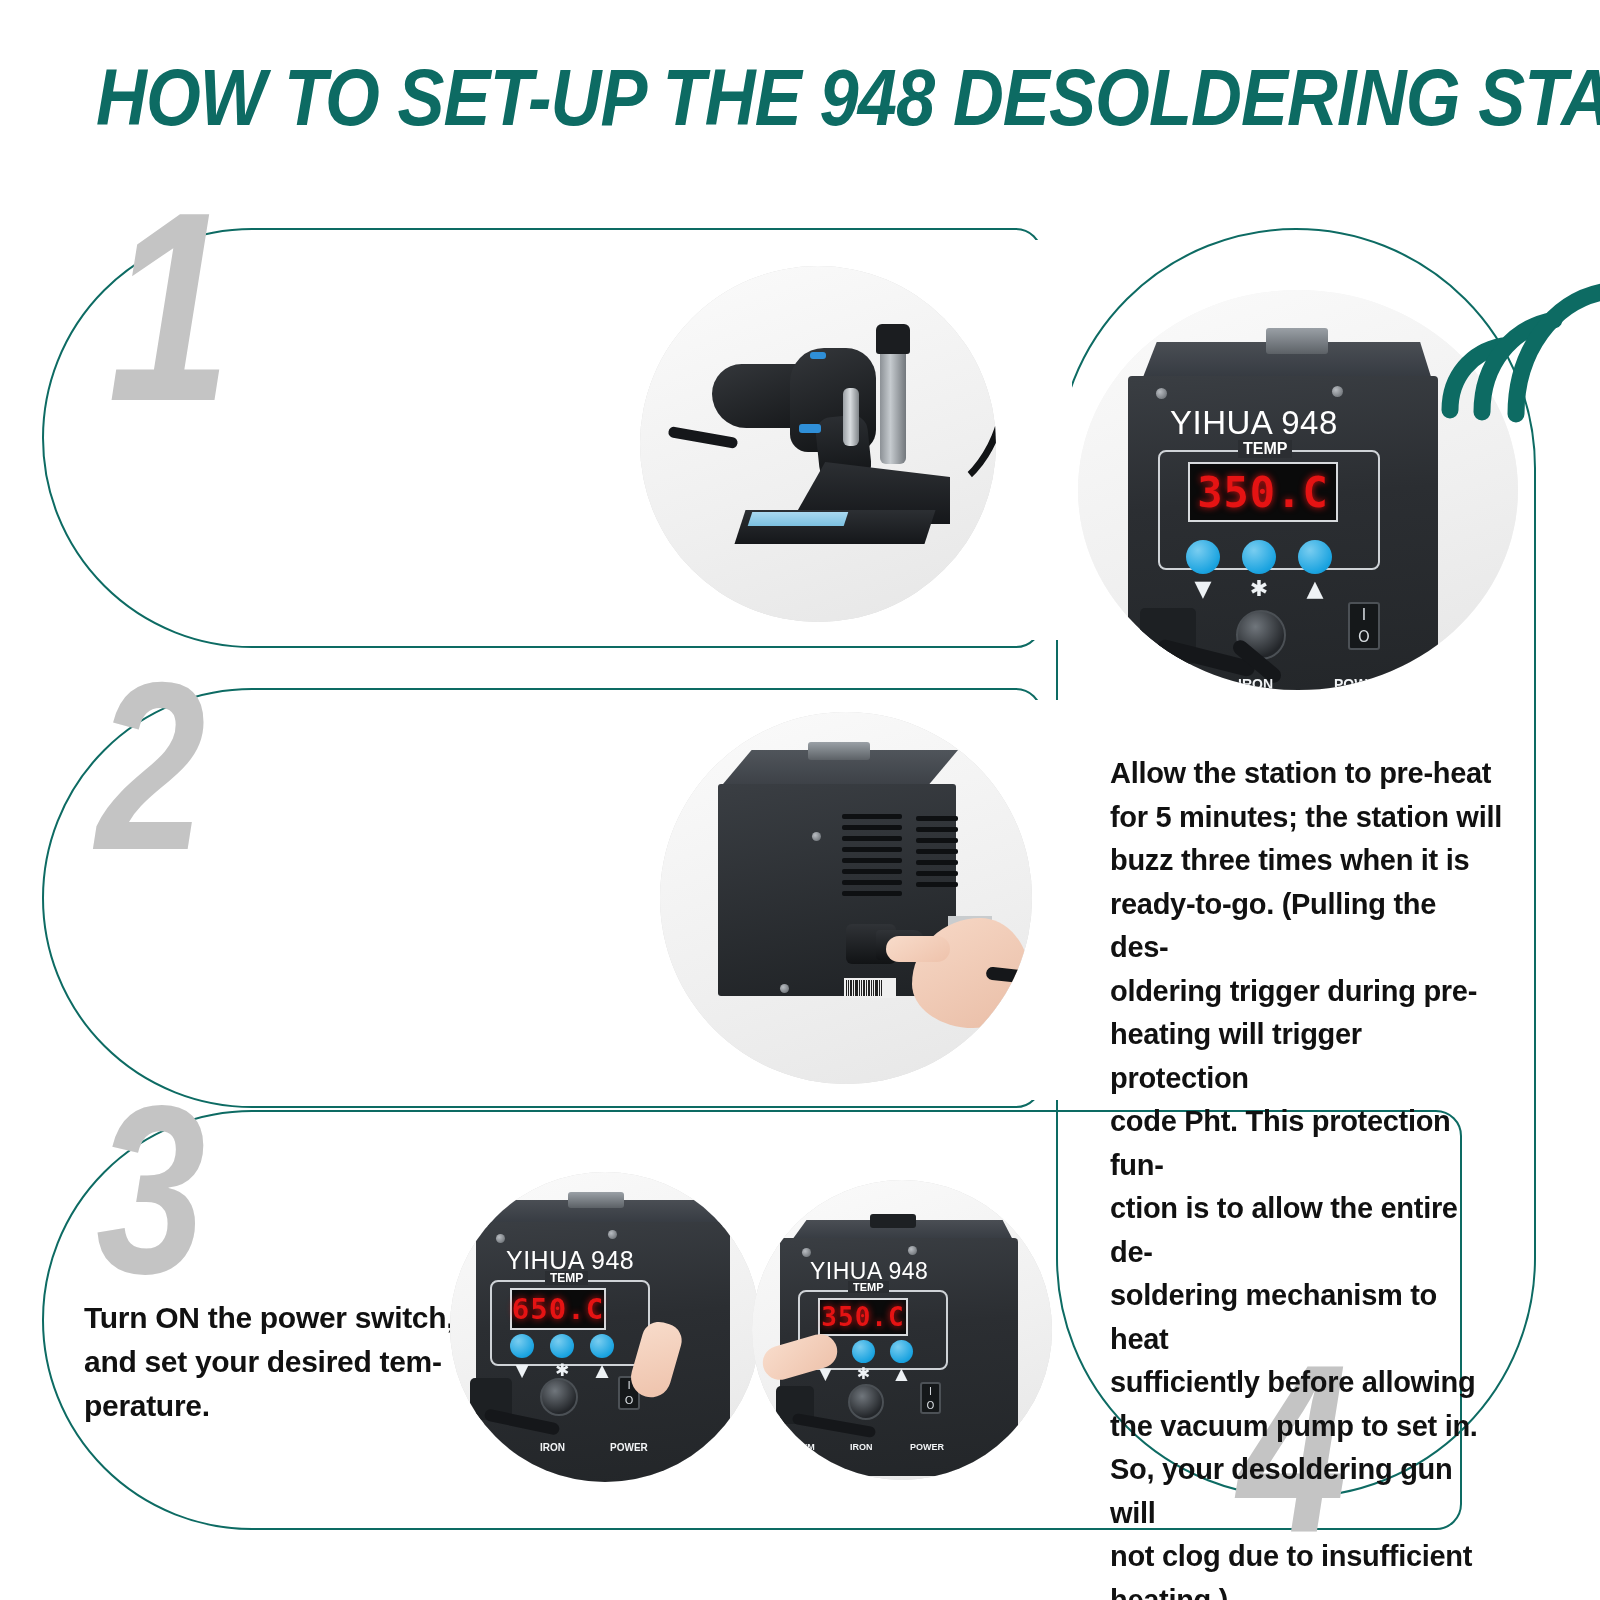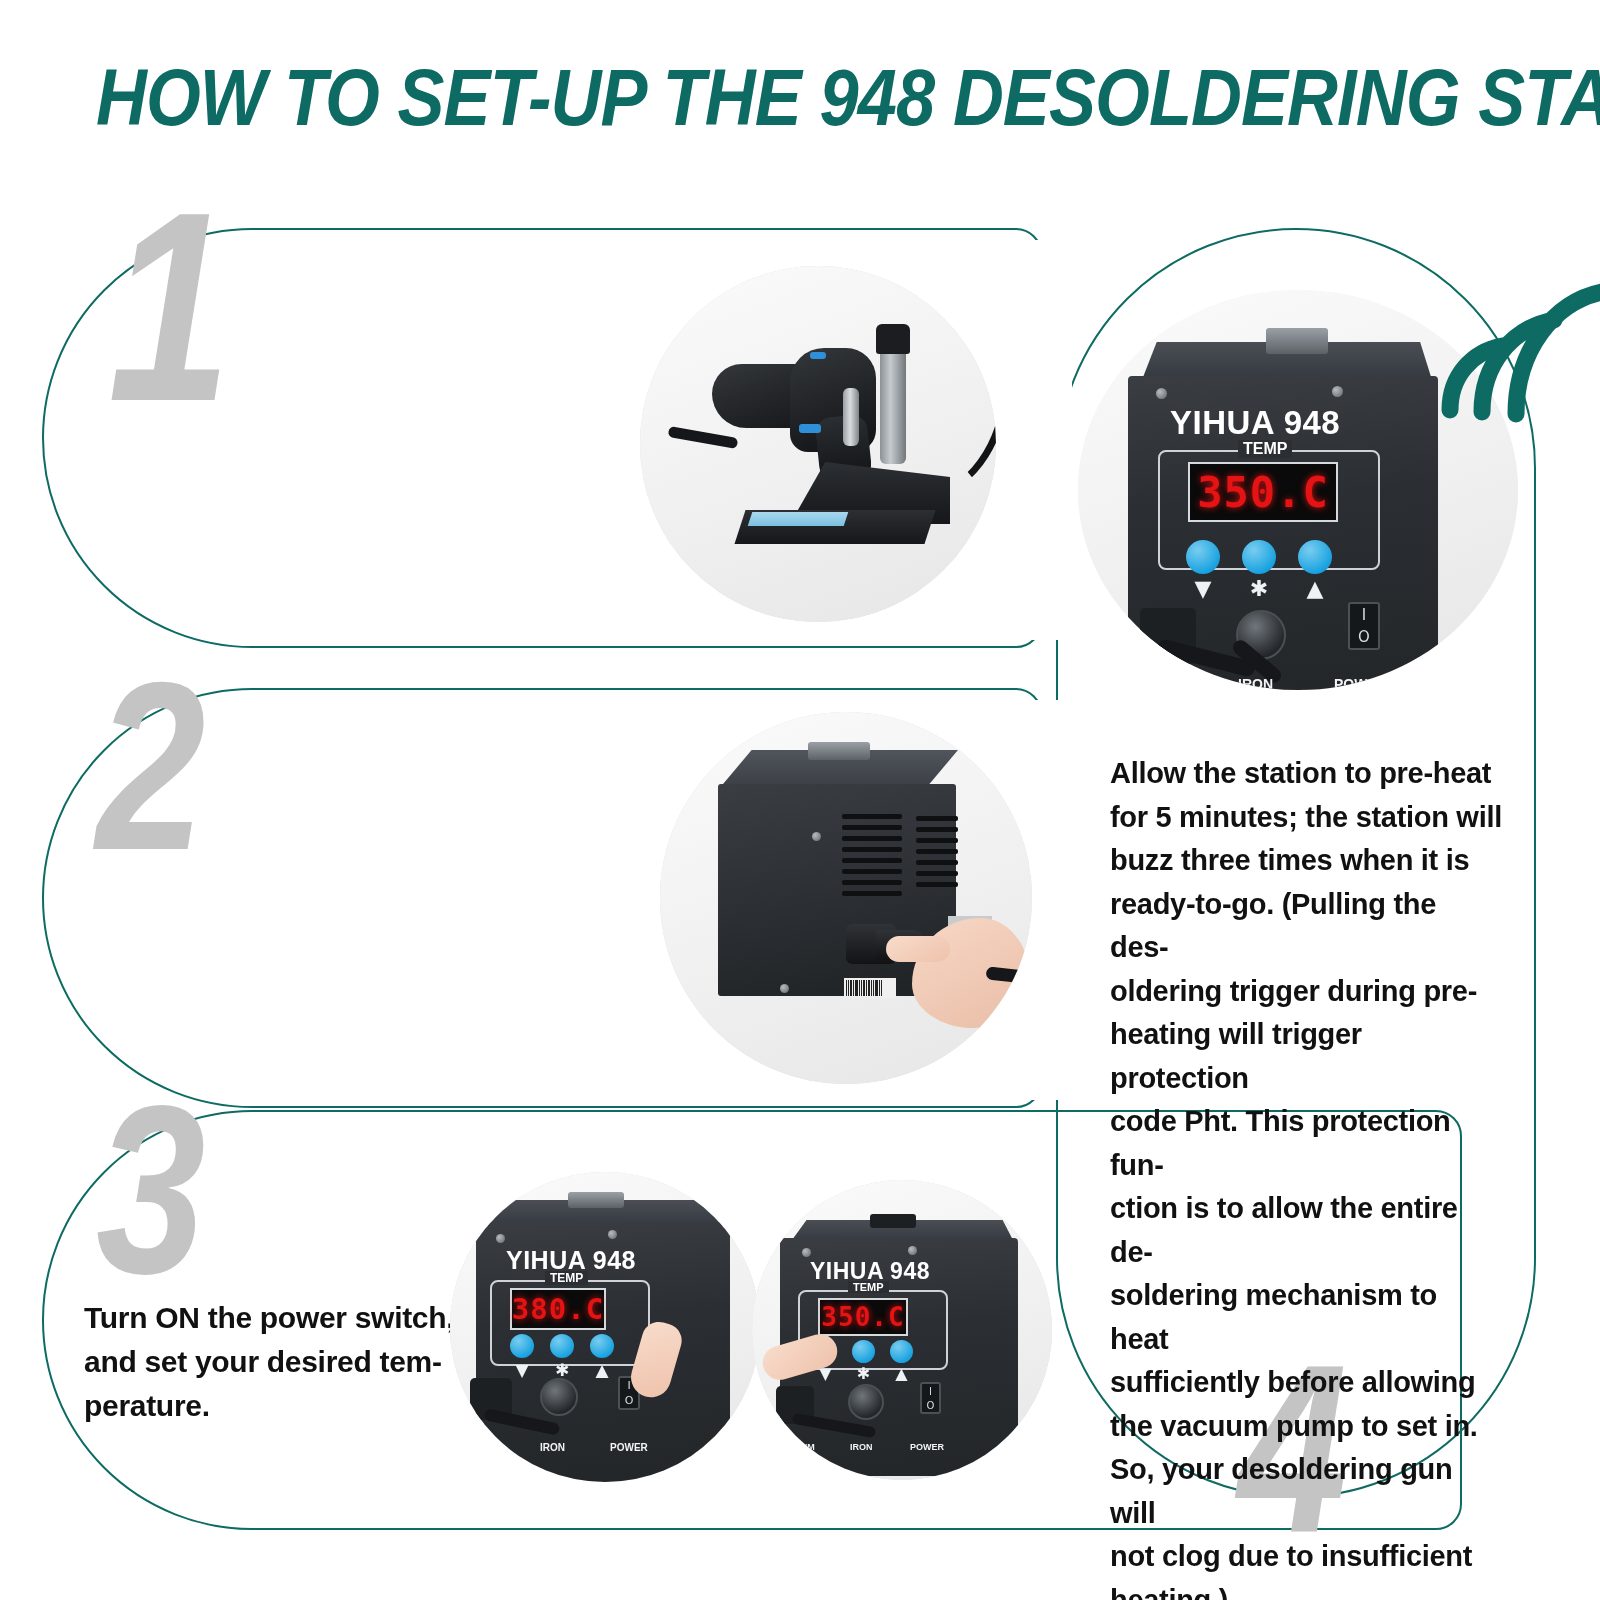--- a/index.html
+++ b/index.html
@@ -100,21 +100,21 @@
   }
   .handle{
     position:absolute;background:linear-gradient(180deg,#9aa0a6,#5c6166);
     border-radius:3px;
   }
   .screw{
     position:absolute;width:9px;height:9px;border-radius:50%;
     background:radial-gradient(circle at 35% 35%,#b9bdc2,#5d6267);
   }
   .brand{
-    position:absolute;color:#fff;font-weight:700;
+    position:absolute;color:#fff;font-weight:400;
     font-family:"Liberation Sans", sans-serif;
     letter-spacing:0.5px;white-space:nowrap;
   }
   .tempframe{
     position:absolute;border:2px solid #cfd3d7;border-radius:8px;
     box-sizing:border-box;
   }
   .templabel{
     position:absolute;color:#fff;font-weight:700;
     font-family:"Liberation Sans", sans-serif;
@@ -290,21 +290,21 @@
       <div class="dev-body" style="left:26px;top:50px;width:254px;height:260px;"></div>
       <div class="screw" style="left:46px;top:62px;"></div>
       <div class="screw" style="left:158px;top:58px;"></div>
       <div class="brand" style="left:56px;top:74px;font-size:25px;">
         <span>YIHUA</span>
         <span>948</span>
       </div>
       <div class="tempframe" style="left:40px;top:108px;width:160px;height:86px;"></div>
       <div class="templabel" style="left:95px;top:99px;font-size:12px;">TEMP</div>
       <div class="lcd" style="left:60px;top:116px;width:96px;height:42px;">
-        <span style="font-size:29px;">380.C</span>
+        <span style="font-size:29px;">650.C</span>
       </div>
       <div class="btn-blue" style="left:60px;top:162px;width:24px;height:24px;"></div>
       <div class="btn-blue" style="left:100px;top:162px;width:24px;height:24px;"></div>
       <div class="btn-blue" style="left:140px;top:162px;width:24px;height:24px;"></div>
       <div class="glyph" style="left:60px;top:190px;width:24px;font-size:17px;">▼</div>
       <div class="glyph" style="left:100px;top:190px;width:24px;font-size:17px;">✱</div>
       <div class="glyph" style="left:140px;top:190px;width:24px;font-size:17px;">▲</div>
       <div class="jack-sq" style="left:20px;top:206px;width:42px;height:42px;"></div>
       <div class="jack" style="left:90px;top:206px;width:38px;height:38px;"></div>
       <div class="cord" style="left:34px;top:244px;width:76px;height:12px;transform:rotate(12deg);"></div>

